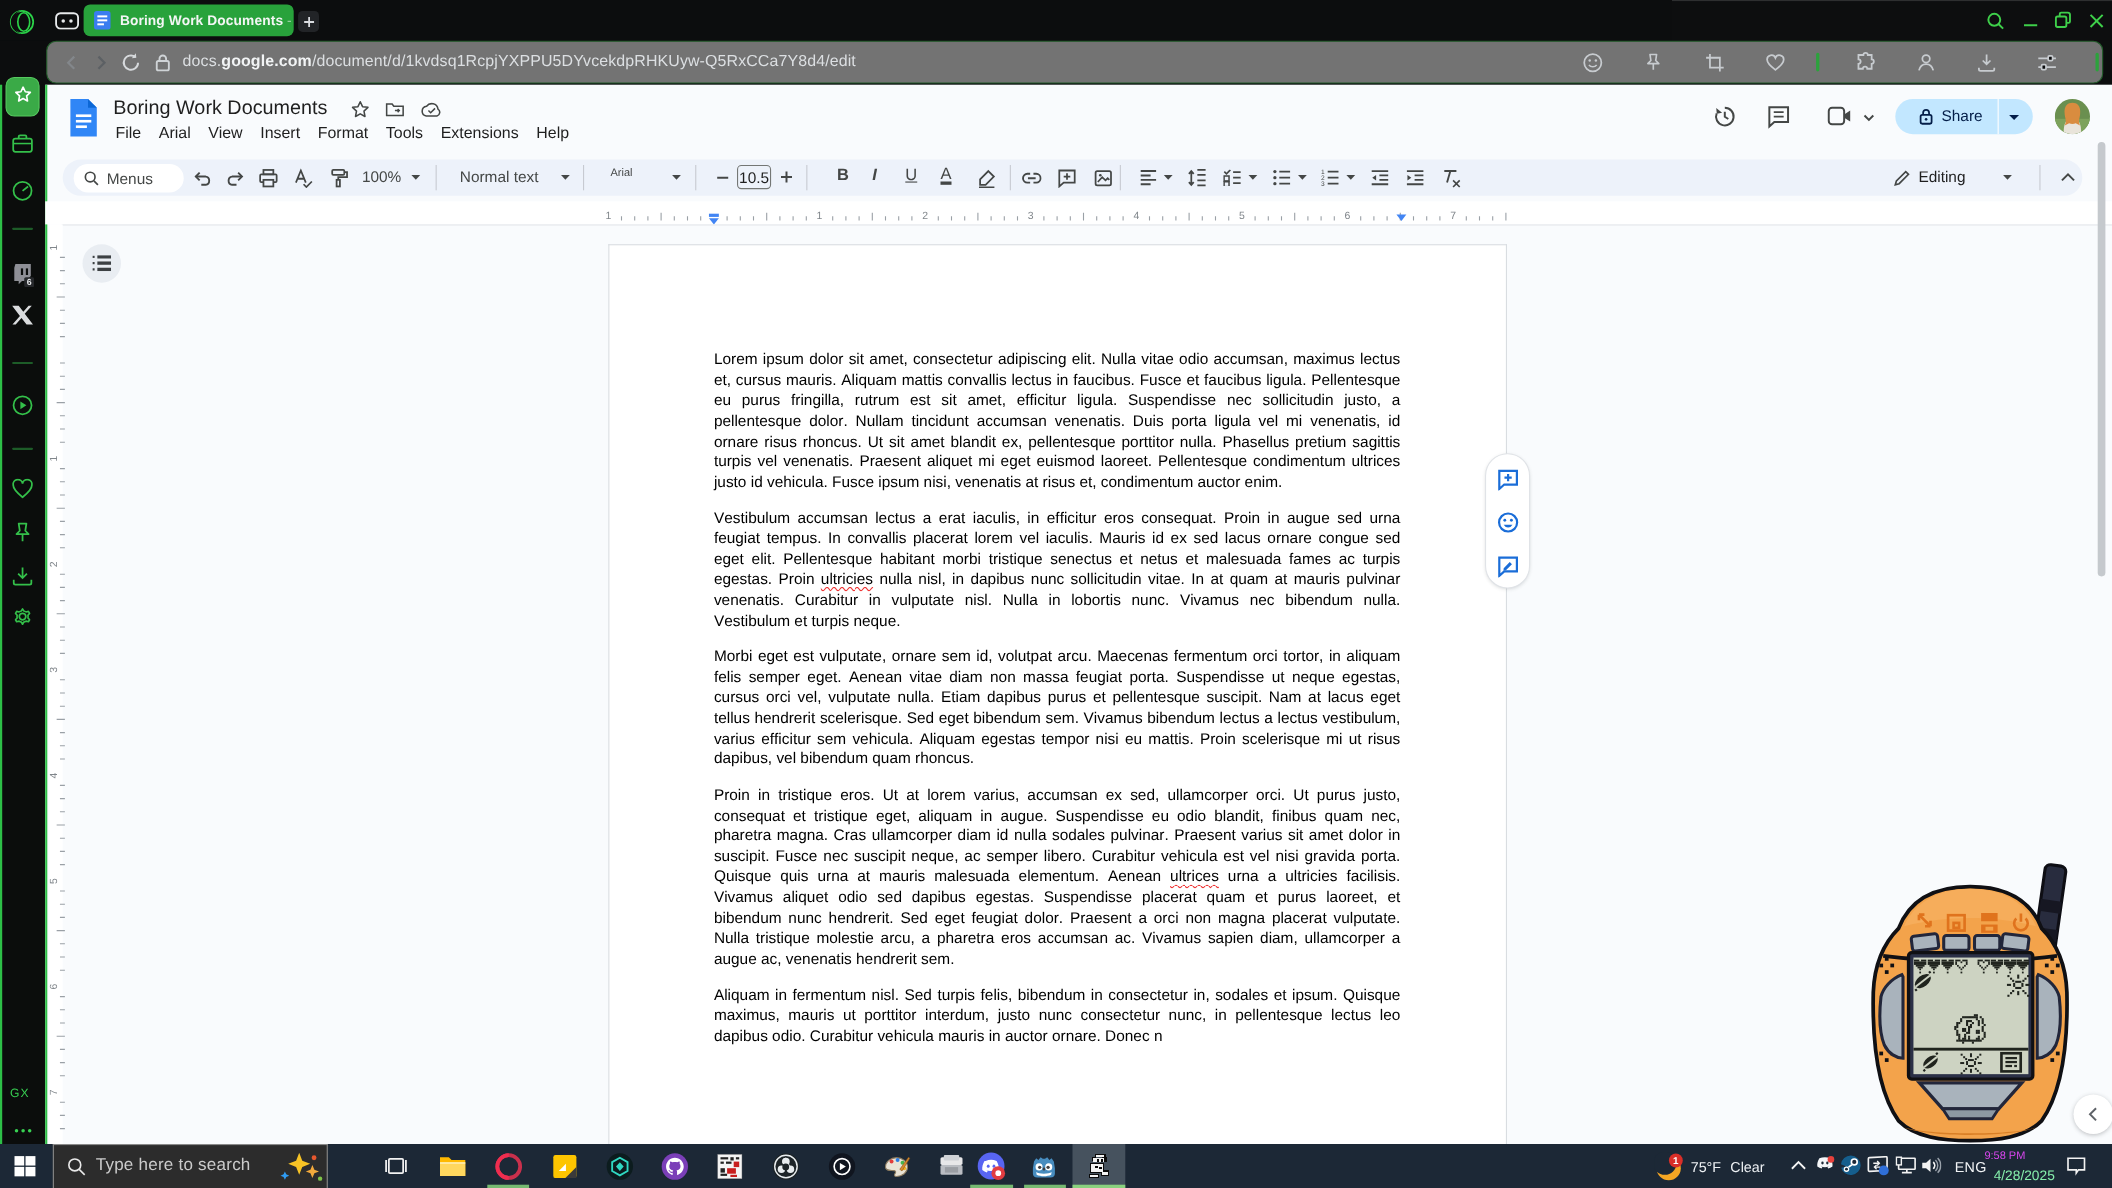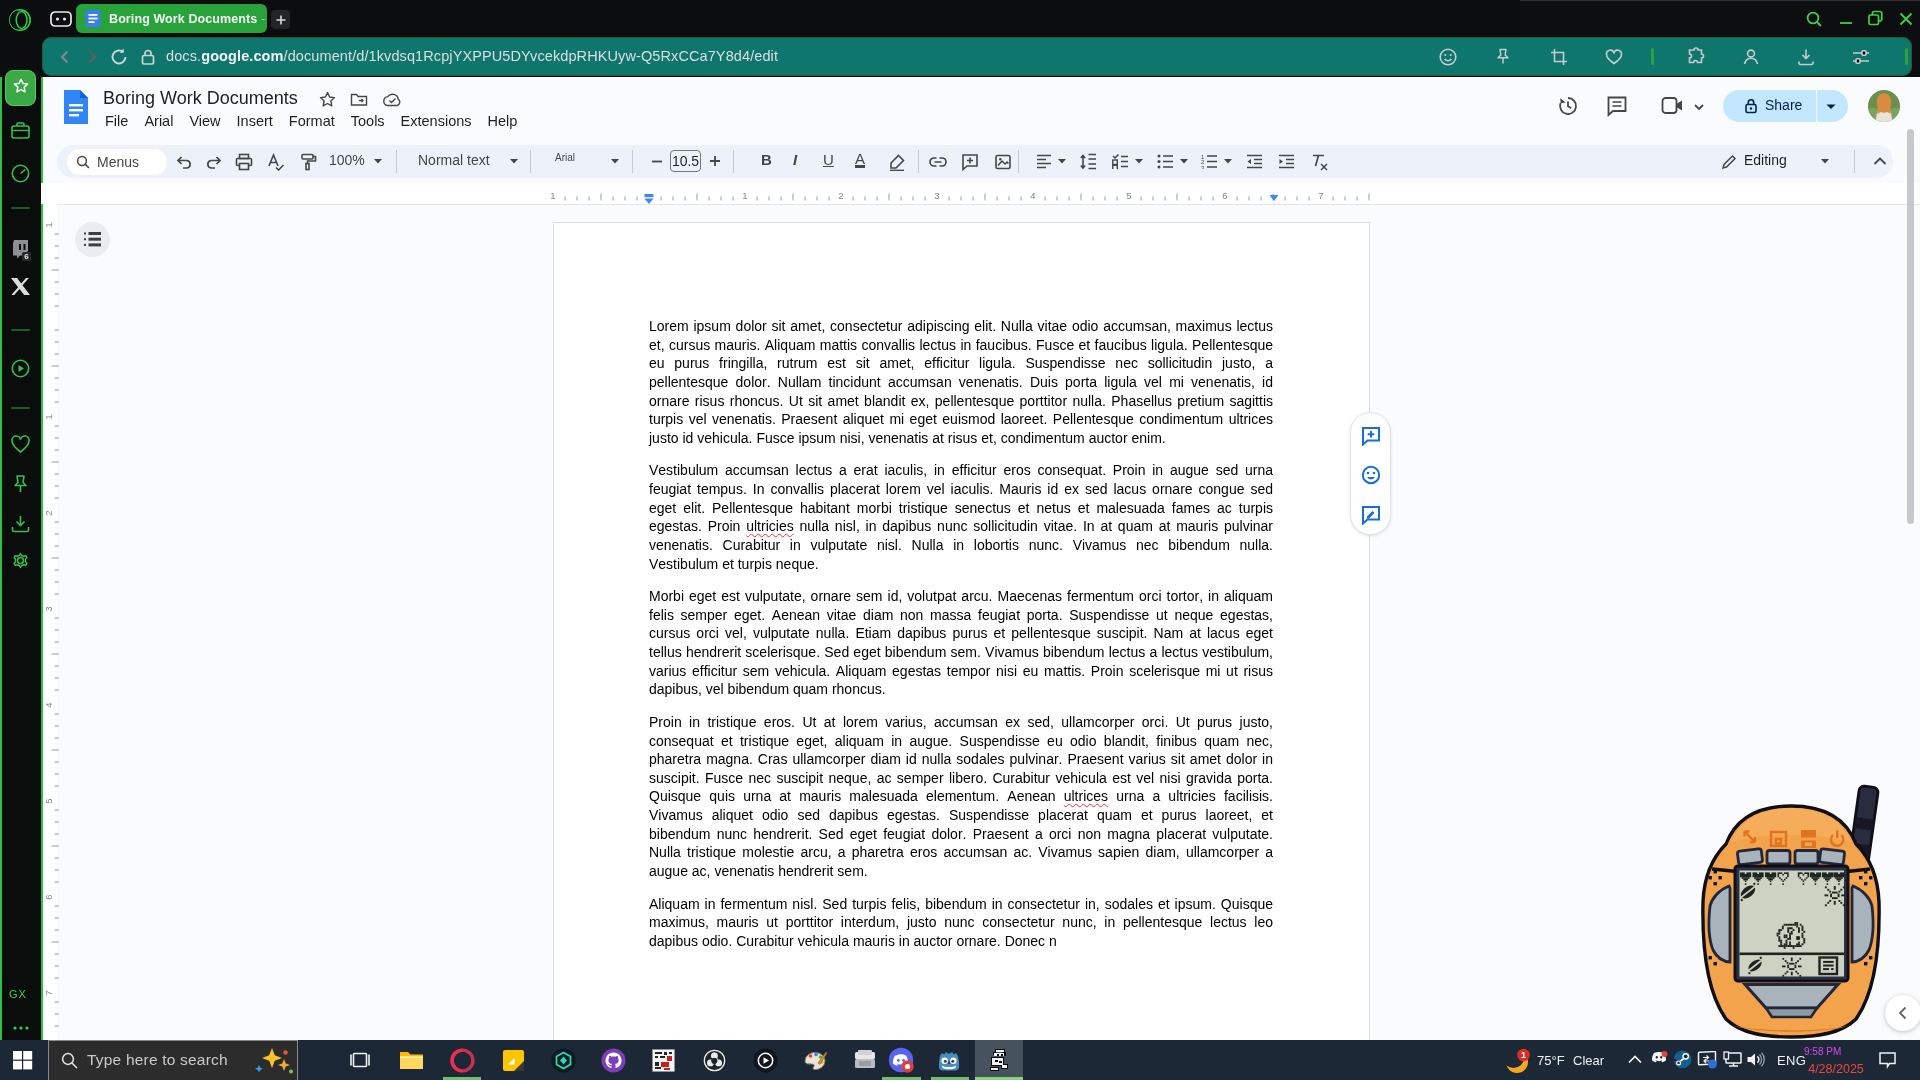--- a/index.html
+++ b/index.html
@@ -57,21 +57,21 @@
   <svg class="abs" style="left:1864px;top:8px" width="22" height="22" viewBox="0 0 22 22">
     <rect x="5" y="7" width="9.5" height="9.5" rx="1.5" fill="none" stroke="#3ecf4a" stroke-width="1.7"></rect>
     <path d="M8.5 7 V4.8 A1.3 1.3 0 0 1 9.8 3.5 H16 A1.8 1.8 0 0 1 17.8 5.3 V11.5 A1.3 1.3 0 0 1 16.5 12.8 H14.5" fill="none" stroke="#3ecf4a" stroke-width="1.7"></path>
   </svg>
   <svg class="abs" style="left:1895px;top:8px" width="22" height="22" viewBox="0 0 22 22">
       <path d="M5.5 5.5 L16.5 16.5 M16.5 5.5 L5.5 16.5" stroke="#3ecf4a" stroke-width="1.8"></path>
     </svg>
 </div>
 
 <div class="abs" style="left:0;top:37px;width:1920px;height:40px;background:#0c0d0e"></div>
-<div class="abs" style="left:42px;top:37px;width:1870px;height:39px;background:#0f766e;border:1px solid #235c2b;border-radius:9px">
+<div class="abs" style="left:42px;top:37px;width:1870px;height:39px;background:#737373;border:1px solid #235c2b;border-radius:9px">
   <svg class="abs" style="left:13px;top:10px" width="18" height="18" viewBox="0 0 18 18">
       <path d="M11.5 3.5 L6 9 L11.5 14.5" fill="none" stroke="#83878b" stroke-width="2"></path>
     </svg>
   <svg class="abs" style="left:40px;top:10px" width="18" height="18" viewBox="0 0 18 18">
       <path d="M6.5 3.5 L12 9 L6.5 14.5" fill="none" stroke="#5c6064" stroke-width="2"></path>
     </svg>
   <svg class="abs" style="left:66px;top:9px" width="20" height="20" viewBox="0 0 20 20">
     <path d="M16.5 10 A 6.5 6.5 0 1 1 14.2 5" fill="none" stroke="#d6d9dc" stroke-width="1.8"></path>
     <path d="M14.5 1.5 L14.9 5.6 L10.8 5.9 Z" fill="#d6d9dc"></path>
   </svg>
@@ -820,21 +820,21 @@
     <rect x="1" y="1" width="4.5" height="7" fill="#1c2836" stroke="#f2f2f2" stroke-width="1.3"></rect>
   </svg>
 
   <svg class="abs" style="left:1746px;top:11px" width="19" height="17" viewBox="0 0 19 17">
     <path d="M1.5 6 H5 L9 2.5 V14.5 L5 11 H1.5 Z" fill="#f2f2f2"></path>
     <path d="M11.5 5.5 a4 4 0 0 1 0 6 M13.5 3.5 a7 7 0 0 1 0 10 M15.5 1.8 a9.5 9.5 0 0 1 0 13.4" fill="none" stroke="#9aa2ab" stroke-width="1.3"></path>
     <path d="M11.5 5.5 a4 4 0 0 1 0 6" fill="none" stroke="#f2f2f2" stroke-width="1.3"></path>
   </svg>
   <div class="abs" style="left:1777px;top:13px;font-size:13px;color:#f2f4f6;letter-spacing:.3px">ENG</div>
   <div class="abs" style="left:1804px;top:6px;width:64px;text-align:left;font-size:10px;color:#d946ef;white-space:nowrap">9:58 PM</div>
-  <div class="abs" style="left:1804px;top:22px;width:64px;text-align:center;font-size:12.5px;color:#ef4444;white-space:nowrap">4/28/2025</div>
+  <div class="abs" style="left:1804px;top:22px;width:64px;text-align:right;font-size:12.5px;color:#86efac;white-space:nowrap">4/28/2025</div>
   <svg class="abs" style="left:1878px;top:11px" width="19" height="18" viewBox="0 0 19 18">
     <path d="M2 2 H17 V12.5 H11.5 L9.5 15.5 L9.5 12.5 H2 Z" fill="none" stroke="#f2f2f2" stroke-width="1.5"></path>
   </svg>
 </div>
 
 <svg class="abs" style="left:1698px;top:782px" width="185" height="258" viewBox="0 0 185 258">
   <g transform="rotate(8 160 88)">
     <rect x="150" y="4" width="19" height="90" rx="5" fill="#282c3e" stroke="#0e0e14" stroke-width="2.8"></rect>
     <rect x="150" y="36" width="19" height="11" fill="#161722"></rect>
     <rect x="150" y="62" width="19" height="11" fill="#161722"></rect>

